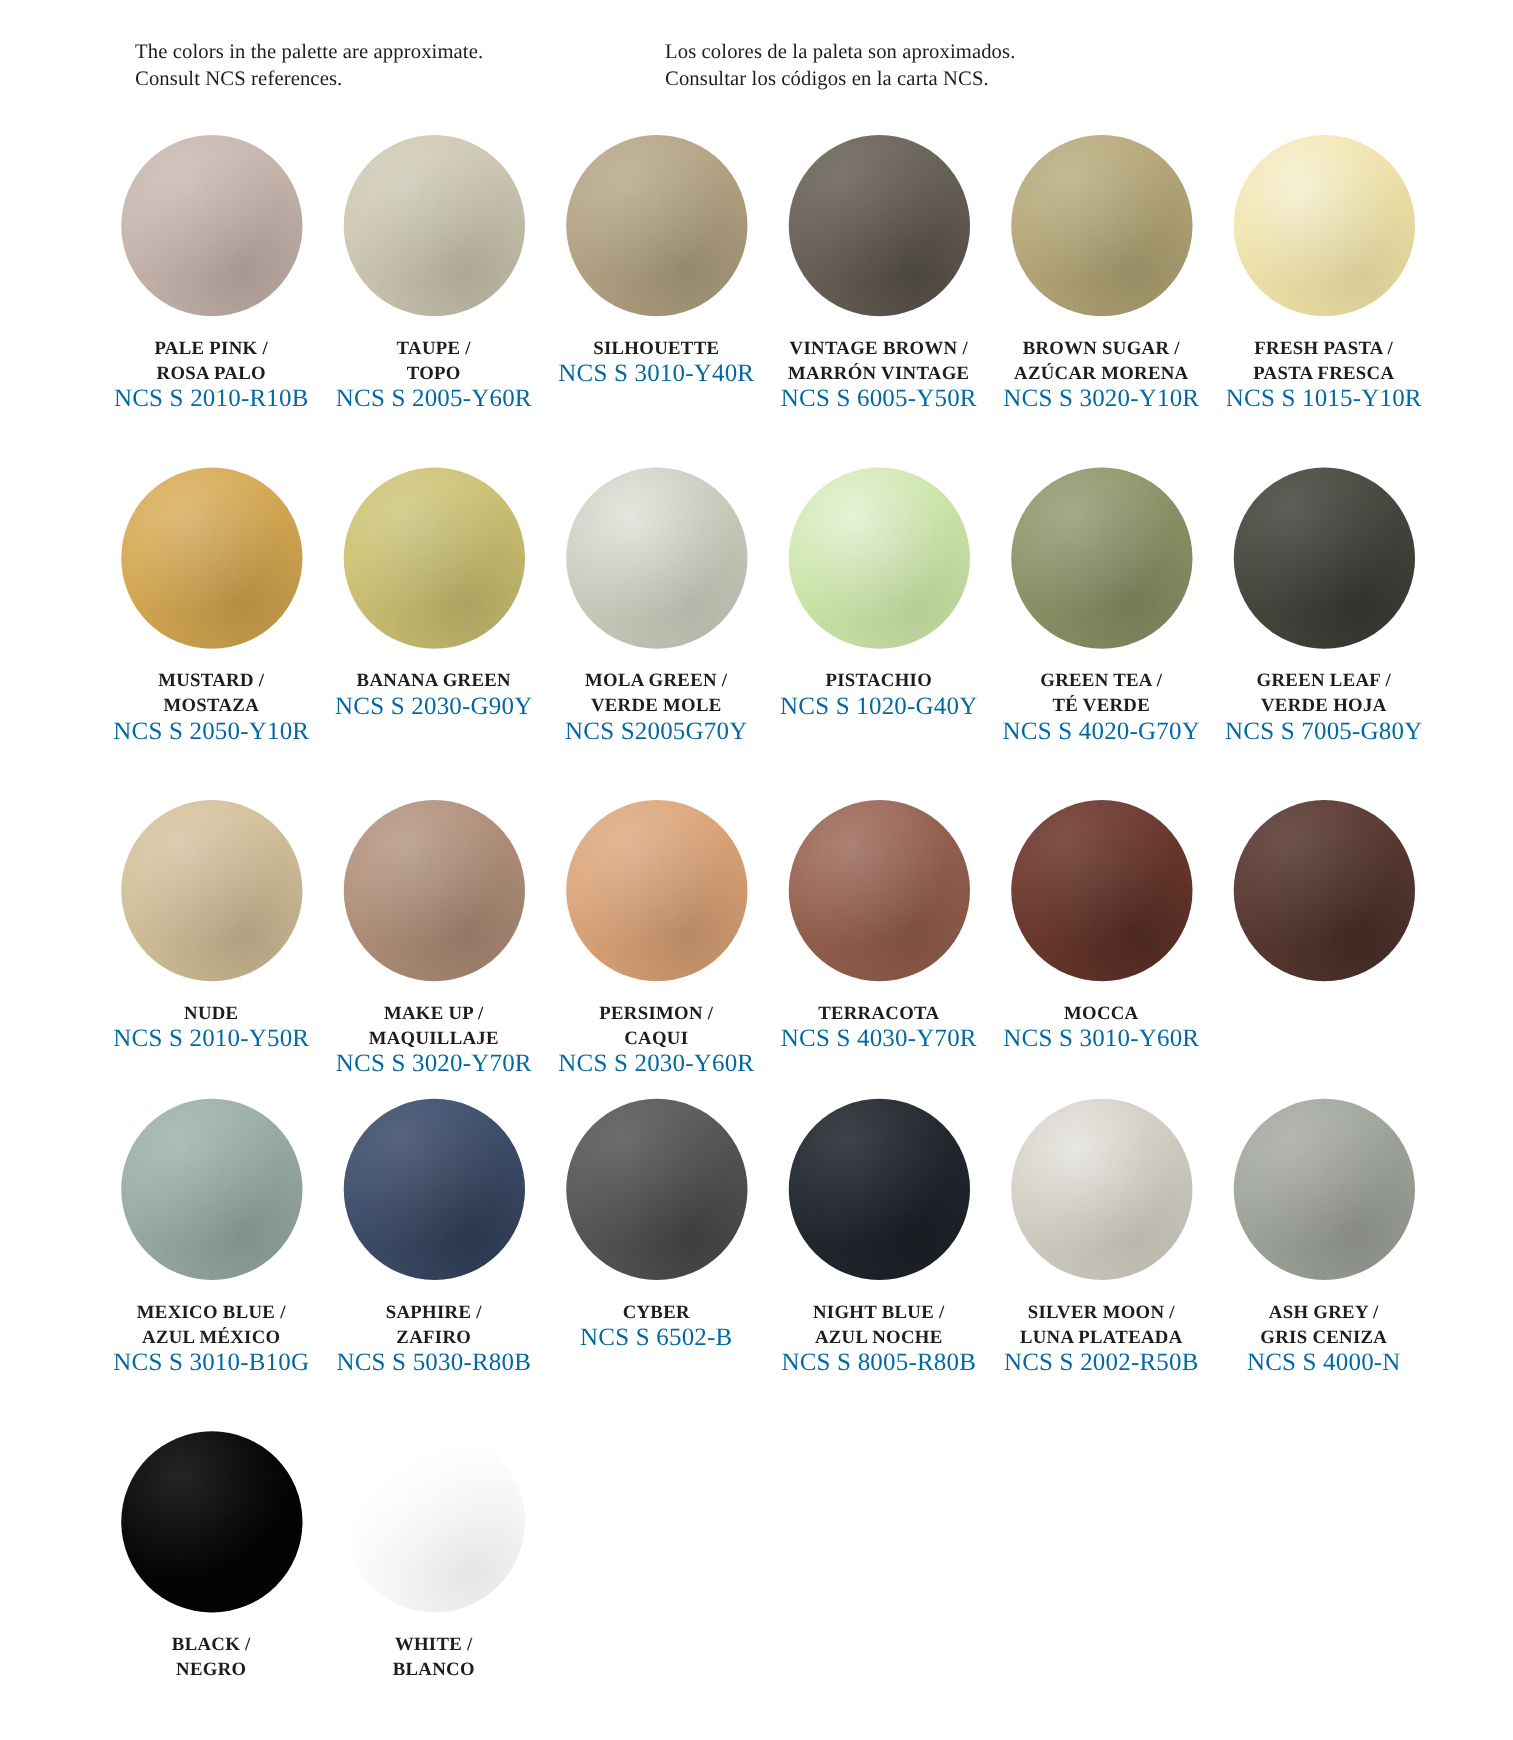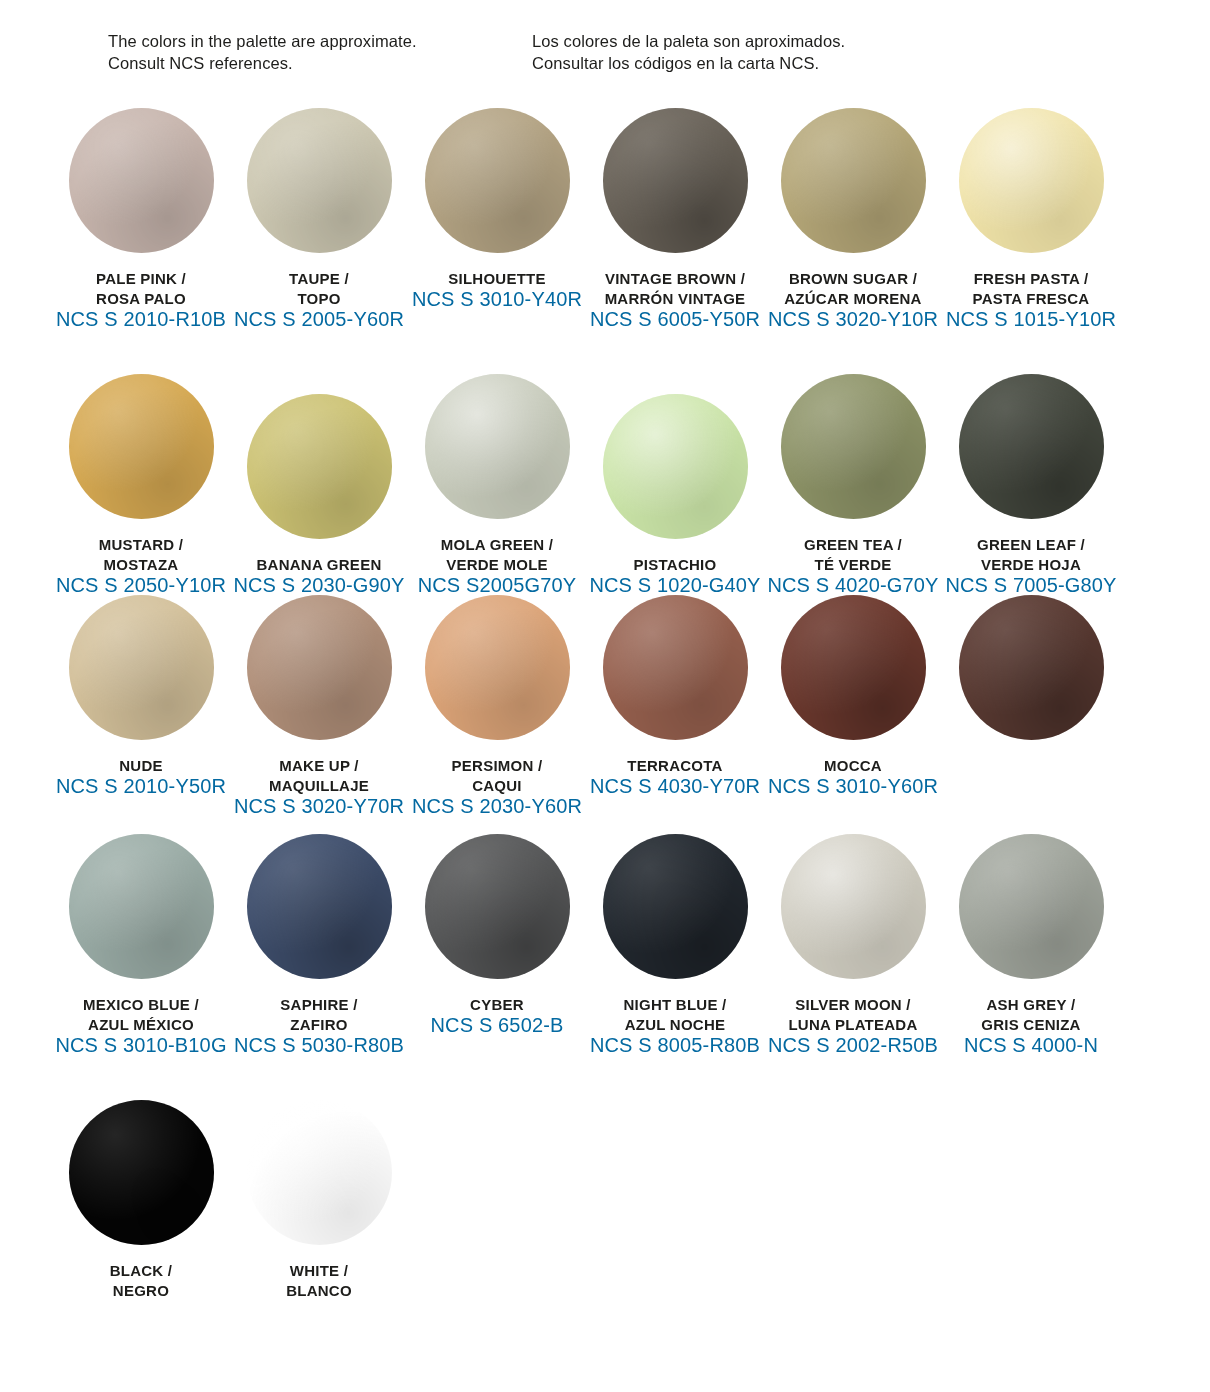--- a/index.html
+++ b/index.html
@@ -14,20 +14,21 @@
     color: #1a1a1a;
     position: relative;
     overflow: hidden;
   }
 
   .page {
     position: relative;
     width: 1210px;
     height: 1392px;
     box-sizing: border-box;
+    font-family: Liberation Serif, serif;
   }
 
   
   .notes {
     position: absolute;
     top: 30px;
     left: 108px;
     width: 1020px;
     display: flex;
     gap: 0px;
@@ -46,21 +47,21 @@
   
   .grid {
     position: absolute;
     top: 108px;
     left: 0px;
     width: 1210px;
   }
   .row {
     display: flex;
     width: 1210px;
-    padding-left: 52px;
+    padding-left: 80px;
     box-sizing: border-box;
   }
   .cell {
     width: 178px;
     display: flex;
     flex-direction: column;
     align-items: center;
   }
 
   .swatch-wrap {
@@ -190,21 +191,21 @@
           <div class="swatch-wrap">
             <div class="swatch light-chip" style="background: rgb(240, 227, 168);"></div>
           </div>
           <div class="labels">
             <div class="name">FRESH PASTA /</div>
             <div class="name">PASTA FRESCA</div>
             <div class="code">NCS S 1015-Y10R</div>
           </div>
         </div>
       </div>
-      <div class="row" style=" align-items: flex-end;">
+      <div class="row" style="margin-bottom: 45px;">
         <div class="cell">
           <div class="swatch-wrap">
             <div class="swatch " style="background: rgb(214, 169, 82);"></div>
           </div>
           <div class="labels">
             <div class="name">MUSTARD /</div>
             <div class="name">MOSTAZA</div>
             <div class="code">NCS S 2050-Y10R</div>
           </div>
         </div>

